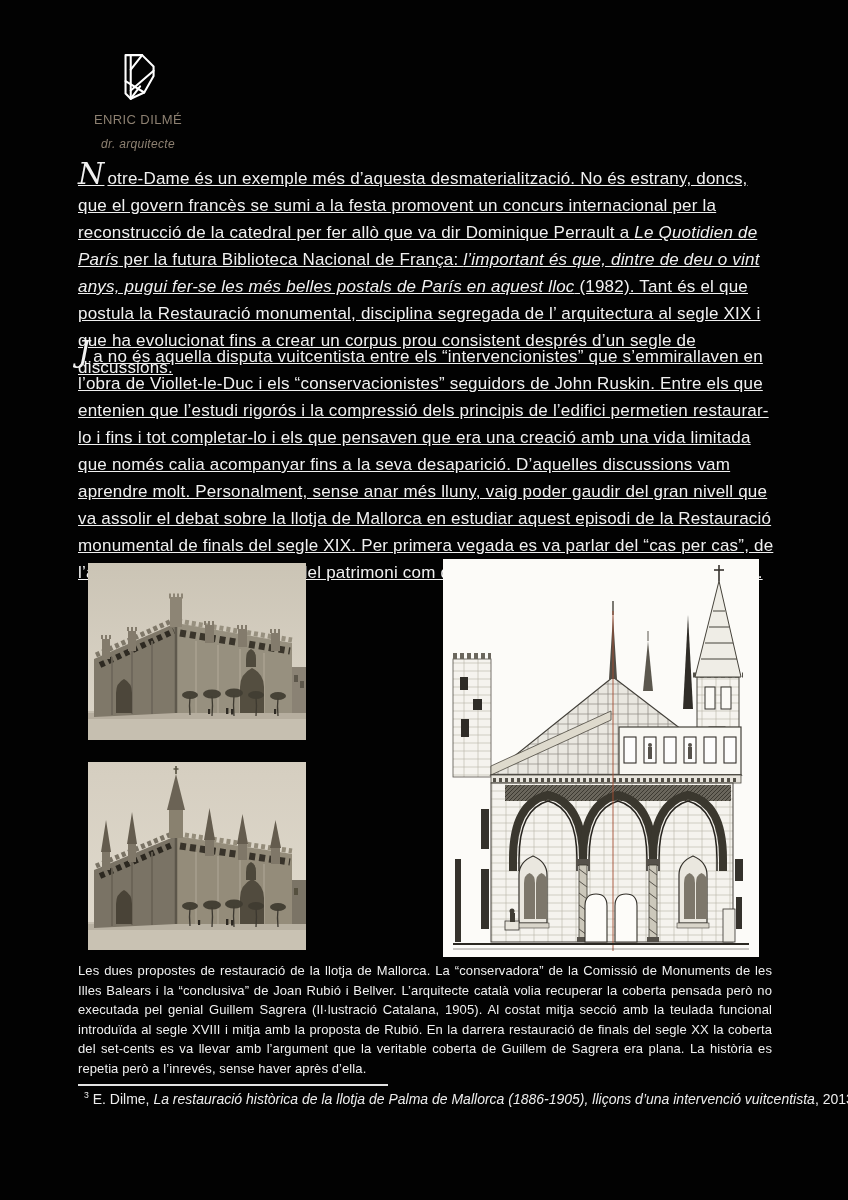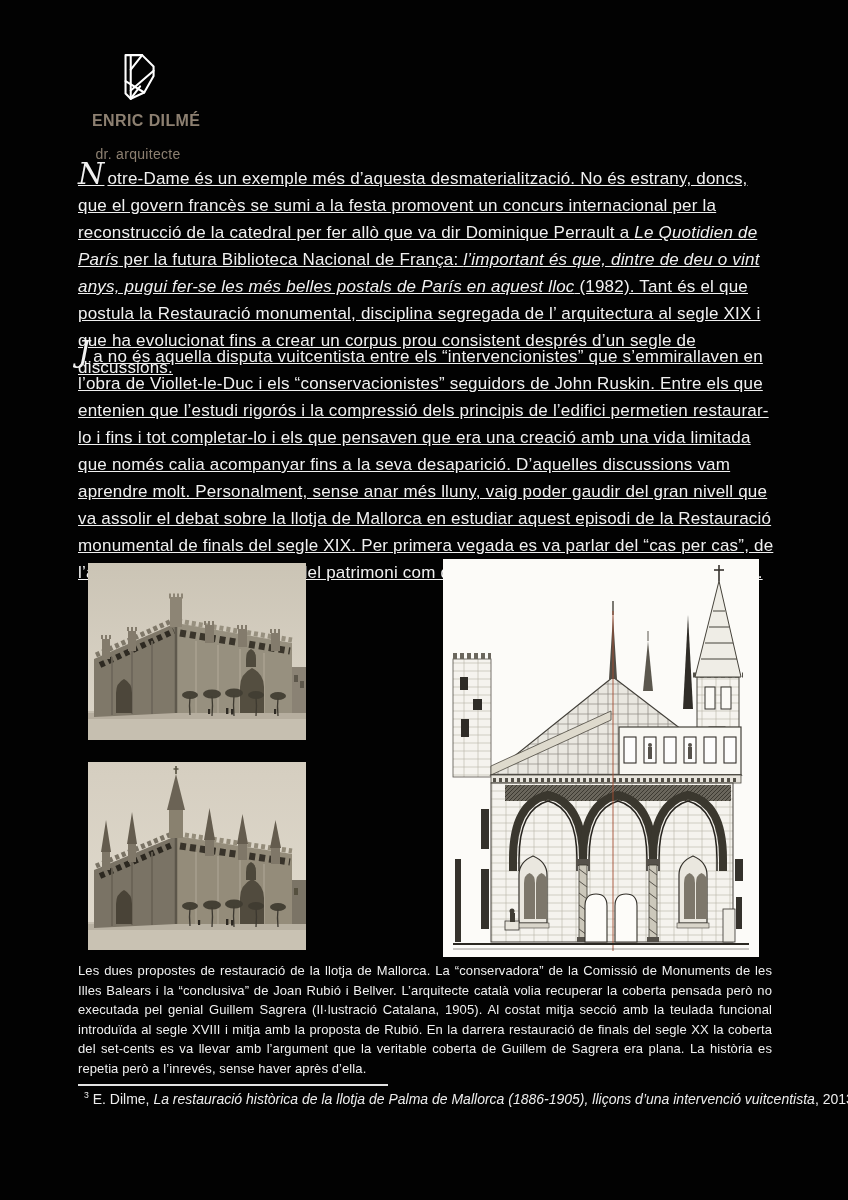--- a/index.html
+++ b/index.html
@@ -4,23 +4,23 @@
 <style>
   html,body{margin:0;padding:0;background:#000;}
   .page{
     position:relative;width:848px;height:1200px;background:#020202;
     font-family:"Liberation Sans",sans-serif;color:#efefef;overflow:hidden;
   }
   
   .brand{position:absolute;left:92px;top:52px;width:92px;text-align:center;}
   .logo{display:block;margin:0 auto 6px auto;}
   .brand-name{
-    font-size:16px;font-weight:bold;letter-spacing:.4px;color:#8d8071;white-space:nowrap;
-  }
-  .brand-sub{font-size:14px;color:#8d8071;letter-spacing:.3px;margin-top:16px;}
+    font-size:13px;font-weight:normal;letter-spacing:.4px;color:#8d8071;white-space:nowrap;
+  }
+  .brand-sub{font-size:12px;color:#8d8071;letter-spacing:.3px;margin-top:10px;font-style:italic;}
   
   .body{
     position:absolute;left:78px;width:700px;margin:0;
     font-size:17px;line-height:27px;letter-spacing:.2px;color:#f1f1f1;text-align:left;text-decoration:underline;
   }
   .para1{top:160px;}
   .para2{top:338px;}
   .dropcap{
     font-family:"DejaVu Serif",serif;font-style:italic;font-weight:400;
     font-size:30px;line-height:.9;margin-right:3px;

